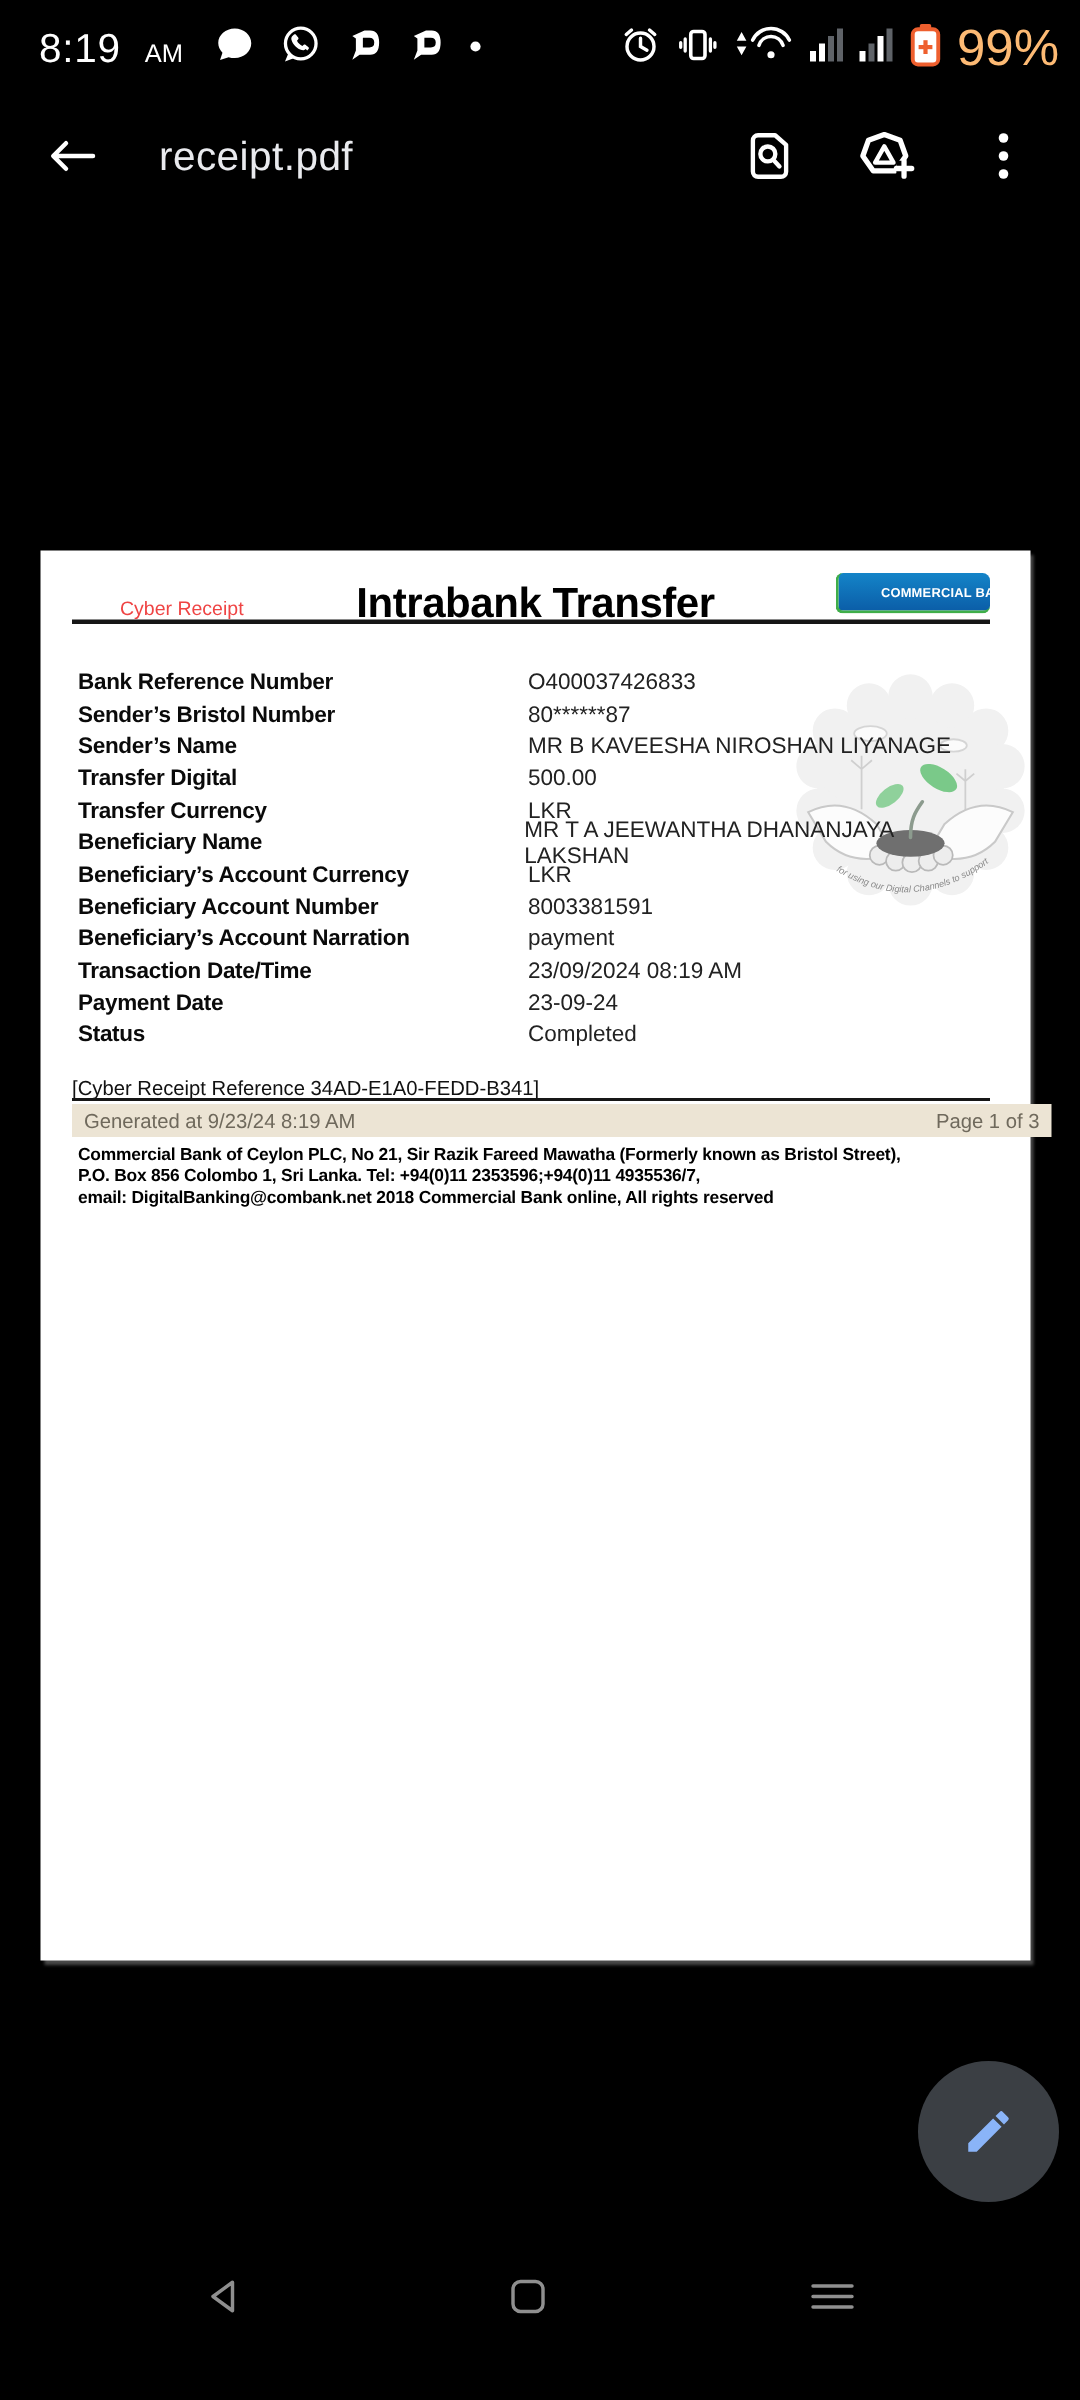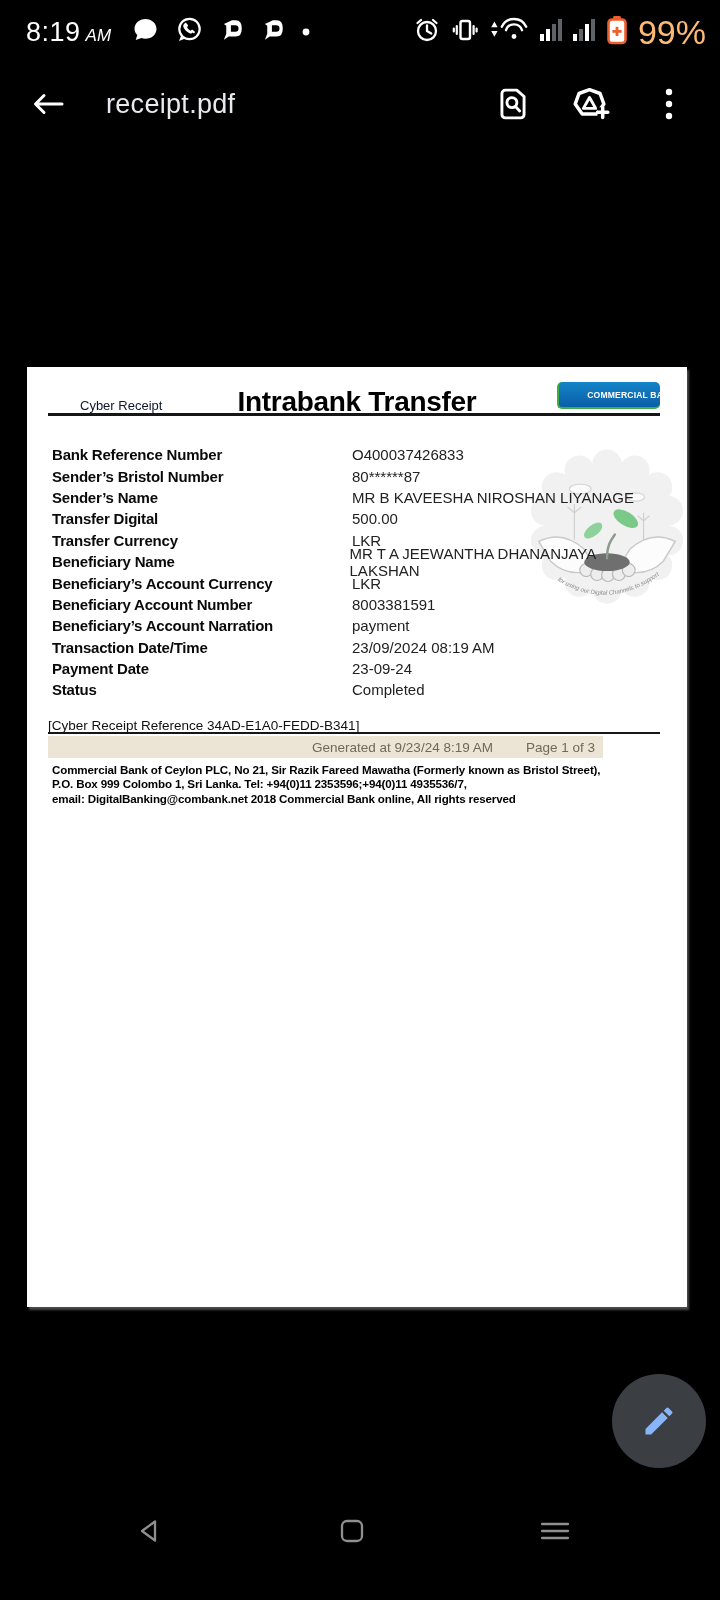--- a/index.html
+++ b/index.html
@@ -2,57 +2,57 @@
 <html><head>
 <meta charset="utf-8">
 <style>
   html,body{margin:0;padding:0;background:#000;}
   .screen{position:relative;width:720px;height:1600px;background:#000;overflow:hidden;
           font-family:"Liberation Sans",sans-serif;-webkit-font-smoothing:antialiased;}
 
   
   .status-bar{position:absolute;top:0;left:0;width:720px;height:64px;display:flex;
               align-items:center;padding:0 14px 0 26px;box-sizing:border-box;color:#fff;}
-  .sb-time{display:flex;align-items:baseline;gap:5px;}
+  .sb-time{display:flex;align-items:baseline;gap:16px;}
   .sb-time .t{font-size:27px;font-weight:400;letter-spacing:.5px;}
-  .sb-time .p{font-size:17px;font-style:italic;}
+  .sb-time .p{font-size:17px;}
   .sb-left-icons{display:flex;align-items:center;gap:15px;margin-left:20px;}
   .sb-right{margin-left:auto;display:flex;align-items:center;gap:9px;}
   .sb-batt-pct{font-size:34px;color:#fdba74;}
 
   
   .app-bar{position:absolute;top:64px;left:0;width:720px;height:80px;display:flex;align-items:center;}
   .ab-back{margin-left:28px;width:40px;height:40px;display:flex;align-items:center;justify-content:center;}
   .ab-title{margin-left:38px;font-size:27px;color:#e9eaee;letter-spacing:.3px;}
   .ab-actions{margin-left:auto;display:flex;align-items:center;gap:36px;padding-right:30px;}
   .ab-btn{width:42px;height:42px;display:flex;align-items:center;justify-content:center;}
 
   
   .pdf-viewport{position:absolute;left:0;top:144px;width:720px;height:1230px;}
   .pdf-page{position:absolute;left:27px;top:223px;width:660px;height:940px;background:#fff;
             box-shadow:2px 3px 2px rgba(105,105,105,.7);}
-  .doc-type{position:absolute;left:53px;top:31px;font-size:13px;color:#0f172a;z-index:2;}
+  .doc-type{position:absolute;left:53px;top:31px;font-size:13px;color:#ef4444;z-index:2;}
   .doc-title{position:absolute;left:0;width:660px;text-align:center;top:19px;font-size:28px;
              font-weight:bold;color:#000;letter-spacing:-.3px;z-index:2;}
   .bank-logo{position:absolute;right:27px;top:15px;width:103px;height:27px;border-radius:5px;
              background:linear-gradient(#1484c8,#0b5ea8);border-left:2px solid #3fae49;
              border-bottom:2px solid #3fae49;box-sizing:border-box;display:flex;align-items:center;
              justify-content:center;gap:4px;z-index:2;padding-left:40px;}
   .bank-logo .logo-text{color:#fff;font-size:8.6px;font-weight:bold;letter-spacing:.15px;white-space:nowrap;}
   .hrule{position:absolute;left:21px;width:612px;background:#161616;z-index:2;}
   .rule-top{top:46px;height:2.6px;}
   .rule-mid{top:365px;height:2.4px;}
   .rows{position:absolute;left:25px;top:77px;width:615px;z-index:2;}
   .row{height:21.4px;display:flex;align-items:center;}
   .row .lbl{width:300px;font-size:15px;font-weight:bold;color:#0a0a0a;letter-spacing:-.2px;}
   .row .val{font-size:15px;color:#222;}
   .ref-line{position:absolute;left:21px;top:351px;font-size:13.5px;color:#111;z-index:2;}
-  .gen-bar{position:absolute;left:21px;top:369px;width:555px;height:22px;background:#ece4d4;
-           display:flex;align-items:center;justify-content:flex-end;padding:0 8px;
-           box-sizing:border-box;font-size:13.5px;color:#6f695c;z-index:2;gap:33px;}
+  .gen-bar{position:absolute;left:21px;top:369px;width:653px;height:22px;background:#ece4d4;
+           display:flex;align-items:center;justify-content:space-between;padding:0 8px;
+           box-sizing:border-box;font-size:13.5px;color:#6f695c;z-index:2;}
   .doc-footer{position:absolute;left:25px;top:396px;width:615px;font-size:11.6px;font-weight:bold;
               color:#000;line-height:14.4px;letter-spacing:-.15px;z-index:2;}
   .watermark{position:absolute;left:496px;top:78px;width:168px;height:185px;z-index:1;}
 
   
   .fab{position:absolute;left:612px;top:1374px;width:94px;height:94px;border-radius:50%;
        background:#3b3f44;display:flex;align-items:center;justify-content:center;}
 
   
   .nav-bar{position:absolute;left:0;top:1498px;width:720px;height:66px;display:flex;
@@ -299,21 +299,21 @@
       </div>
 
       <div class="ref-line">[Cyber Receipt Reference 34AD-E1A0-FEDD-B341]</div>
       <div class="hrule rule-mid"></div>
       <div class="gen-bar">
         <span>Generated at 9/23/24 8:19 AM</span>
         <span>Page 1 of 3</span>
       </div>
       <div class="doc-footer">
         <div>Commercial Bank of Ceylon PLC, No 21, Sir Razik Fareed Mawatha (Formerly known as Bristol Street),</div>
-        <div>P.O. Box 999 Colombo 1, Sri Lanka. Tel: +94(0)11 2353596;+94(0)11 4935536/7,</div>
+        <div>P.O. Box 856 Colombo 1, Sri Lanka. Tel: +94(0)11 2353596;+94(0)11 4935536/7,</div>
         <div>email: DigitalBanking@combank.net 2018 Commercial Bank online, All rights reserved</div>
       </div>
     </div>
   </div>
 
   <div class="fab">
     <svg width="36" height="36" viewBox="0 0 24 24">
       <path fill="#8ab4f8" d="M3 17.25V21h3.75L17.81 9.94l-3.75-3.75L3 17.25zM20.71 7.04a1 1 0 0 0 0-1.41l-2.34-2.34a1 1 0 0 0-1.41 0l-1.83 1.83 3.75 3.75 1.83-1.83z"></path>
     </svg>
   </div>

